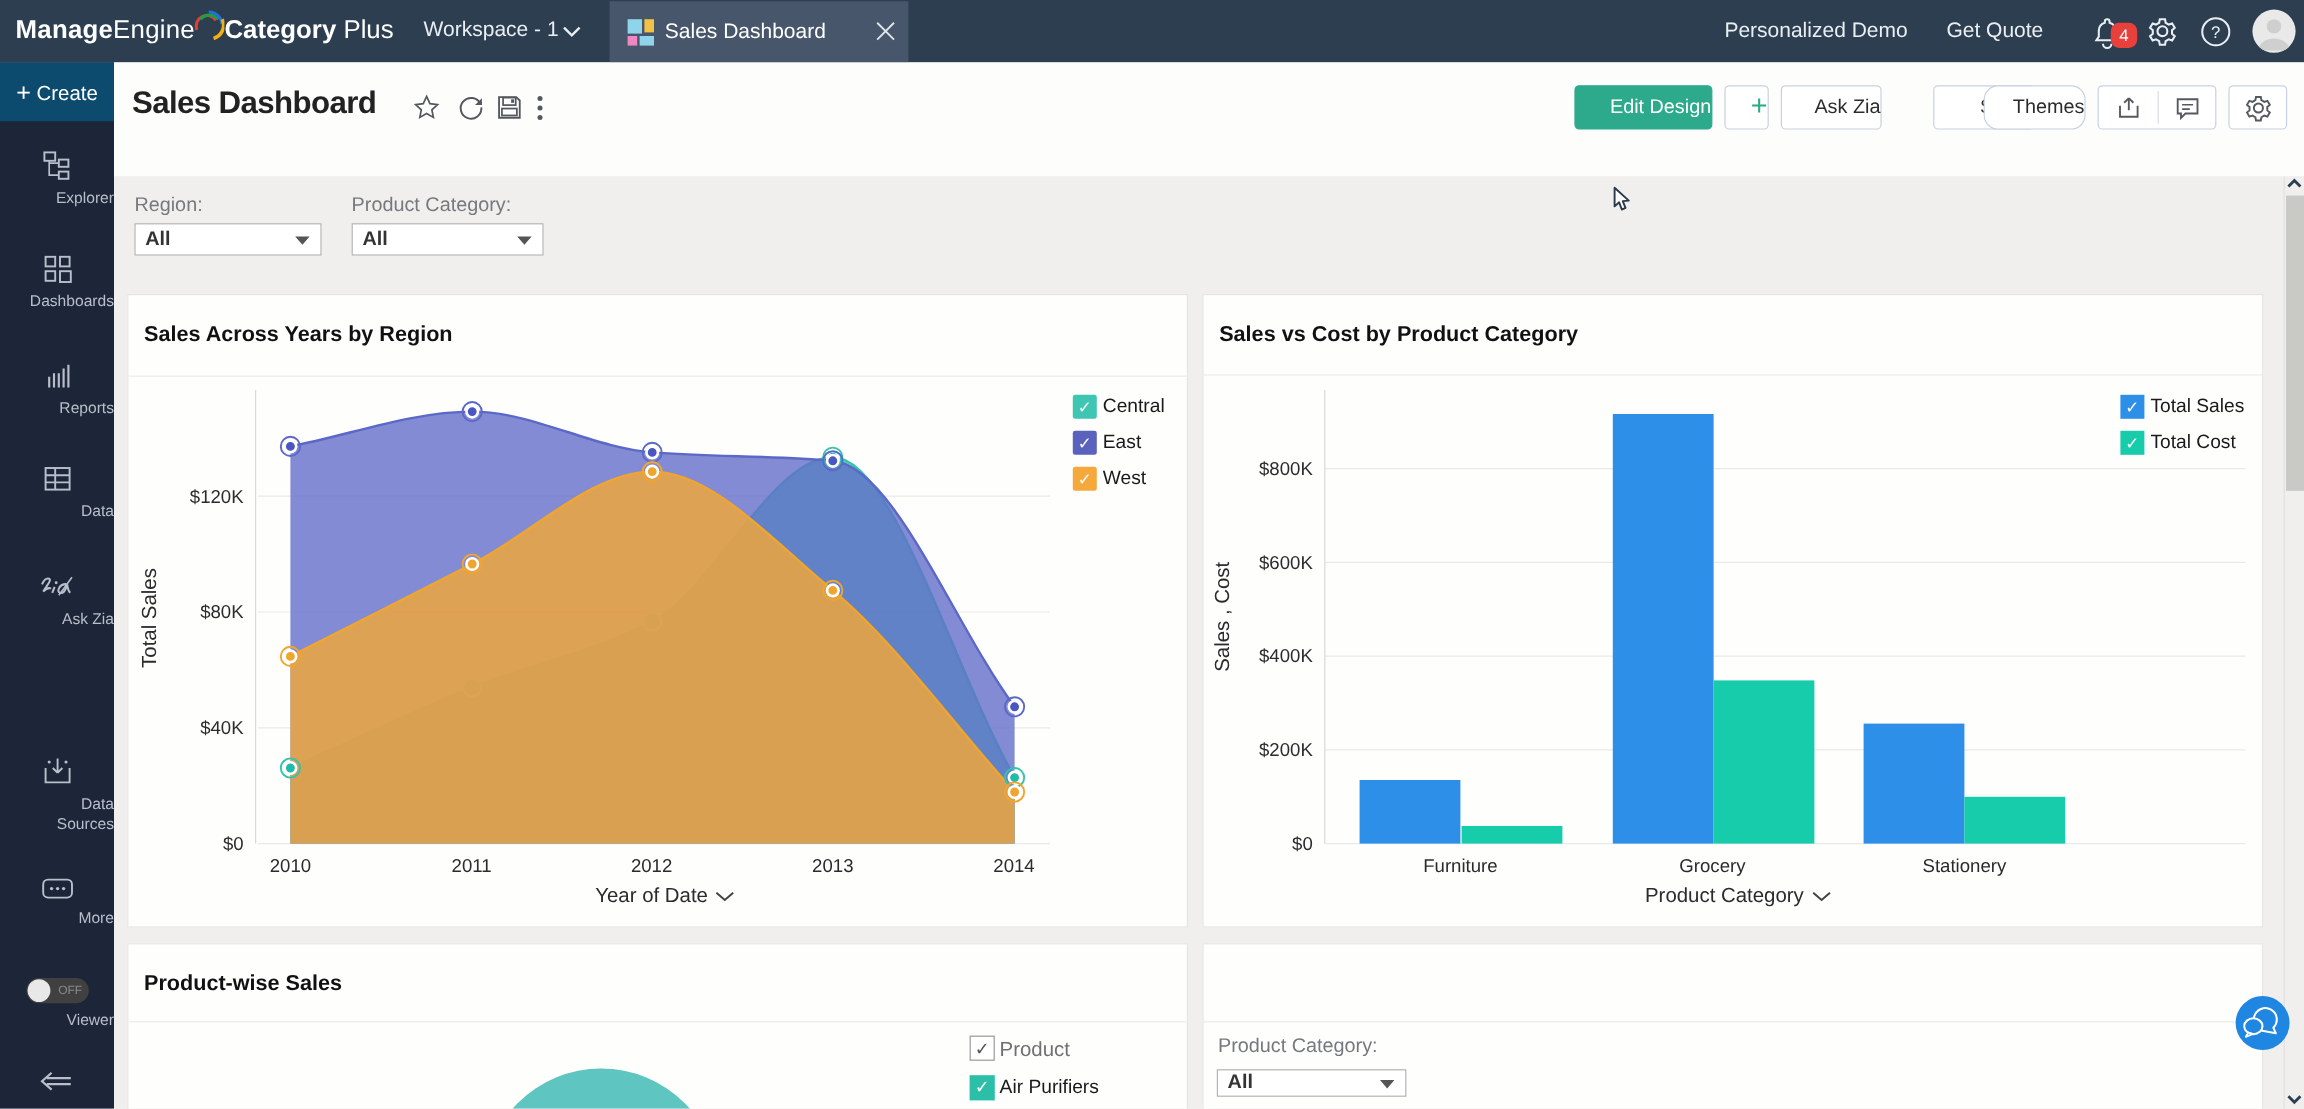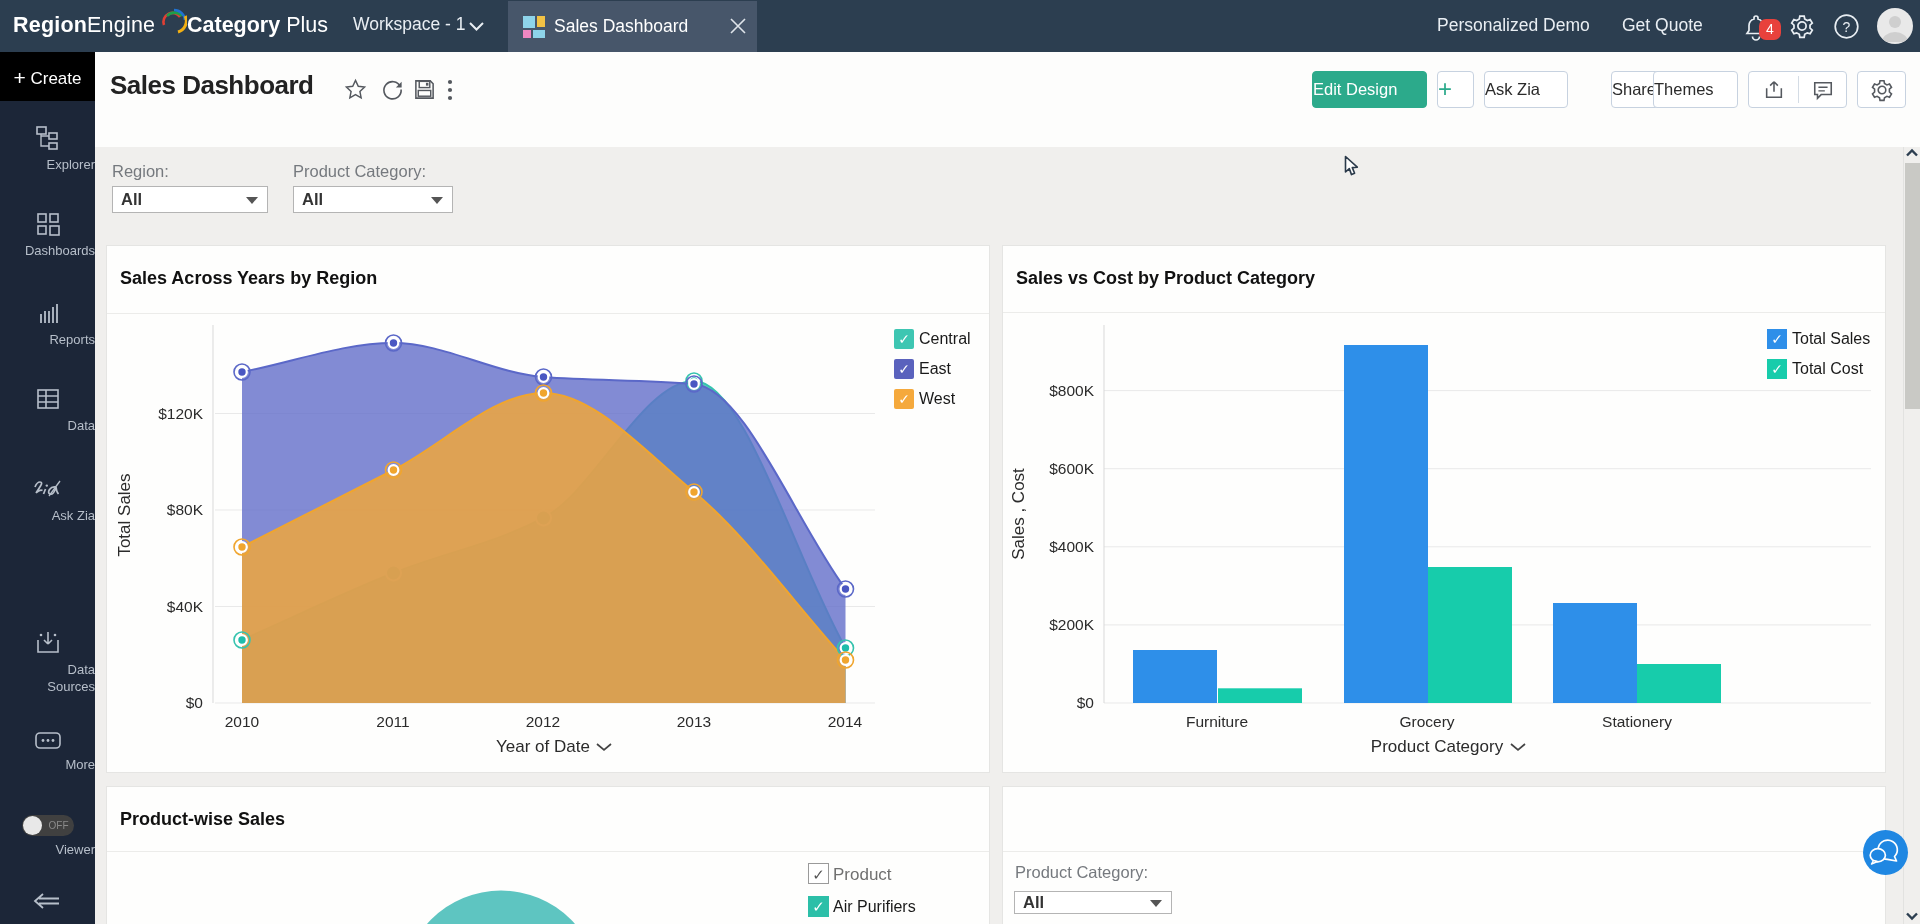--- a/index.html
+++ b/index.html
@@ -15,33 +15,33 @@
 #tab { position:absolute; left:508px; top:1px; width:249px; height:51px; background:#47566a; }
 #tabicon { position:absolute; left:14px; top:14px; width:24px; height:24px; }
 #tabtxt { position:absolute; left:46px; top:15px; font-size:17.5px; color:#fff; }
 .topright { position:absolute; top:0; height:52px; color:#e9eef3; }
 #pdemo { left:1437px; top:15px; font-size:17.5px; }
 #gquote { left:1622px; top:15px; font-size:17.5px; }
 #badge { position:absolute; left:1759px; top:19px; width:22px; height:21px; background:#e8413c; border-radius:7px; color:#fff; font-size:14px; text-align:center; line-height:21px; }
 #avatar { position:absolute; left:1877px; top:8px; width:36px; height:36px; border-radius:50%; background:#e9e9e9; overflow:hidden; }
 
 #sidebar { position:absolute; left:0; top:52px; width:95px; height:872px; background:#1c2638; }
-#createbtn { position:absolute; left:0; top:0; width:95px; height:49px; background:#000000; color:#fff; font-size:17px; text-align:center; line-height:49px; }
+#createbtn { position:absolute; left:0; top:0; width:95px; height:49px; background:#0c4a6e; color:#fff; font-size:17px; text-align:center; line-height:49px; }
 .sitem { position:absolute; width:95px; text-align:right; color:#b7bfca; font-size:13px; }
 .sitem svg { display:block; margin:0 auto 5px auto; }
 
 #header { position:absolute; left:95px; top:52px; width:1825px; height:95px; background:#fdfdfc; }
 #dtitle { position:absolute; left:15px; top:18px; font-size:26px; font-weight:bold; color:#222; letter-spacing:-0.5px; }
 .hicon { position:absolute; top:26px; }
-.btn { position:absolute; top:19px; height:37px; border:1px solid #c7d2e0; border-radius:4px; background:#fff; color:#2b2b2b; font-size:16.5px; text-align:left; line-height:35px; }
+.btn { position:absolute; top:19px; height:37px; border:1px solid #c7d2e0; border-radius:4px; background:#fff; color:#2b2b2b; font-size:16.5px; text-align:right; line-height:35px; }
 #btn-edit { left:1217px; width:115px; background:#2caa8b; border-color:#2caa8b; color:#fff; }
 #btn-plus { left:1342px; width:37px; color:#2caa8b; font-size:24px; line-height:33px; }
 #btn-zia  { left:1389px; width:84px; }
 #btn-share{ left:1480px; width:84px;margin-left:36px; }
-#btn-theme{ left:1558px; width:85px; }
+#btn-theme{ left:1558px; width:85px;border-radius:12px; }
 #btn-ico2 { left:1653px; width:99px; }
 #btn-gear { left:1762px; width:49px; }
 
 #content { position:absolute; left:95px; top:147px; width:1807px; height:777px; background:#f0efed; }
 .flabel { position:absolute; font-size:16.5px; color:#75797e; }
 .fsel { position:absolute; height:27px; background:#fff; border:1px solid #b4b4b4; }
 .fsel .v { position:absolute; left:8px; top:3px; font-size:16.5px; font-weight:bold; color:#333; }
 .fsel .c { position:absolute; right:9px; top:10px; width:0; height:0; border-left:6px solid transparent; border-right:6px solid transparent; border-top:7px solid #555; }
 .card { position:absolute; background:#fefefd; border:1px solid #e5e5e3; }
 .ctitle { position:absolute; left:13px; top:22px; font-size:18px; font-weight:bold; color:#111; }
@@ -51,21 +51,21 @@
 .leglab { position:absolute; left:25px; top:1px; font-size:16px; color:#1a1a1a; white-space:nowrap; }
 
 #sbtrack { position:absolute; left:1903px; top:147px; width:17px; height:777px; background:#f0efed; border-left:1px solid #e2e2e0; }
 #sbthumb { position:absolute; left:1905px; top:163px; width:15px; height:246px; background:#c9c9c5; }
 #chatbtn { position:absolute; left:1863px; top:830px; width:45px; height:45px; border-radius:50%; background:#1f87e2; }
 </style>
 </head>
 <body>
 
 <div id="topbar">
-  <div id="logo"><b>Region</b><span class="lt">Engine</span></div>
+  <div id="logo"><b>Manage</b><span class="lt">Engine</span></div>
   <svg id="swoosh" width="26" height="26" viewBox="0 0 26 26" style="left:161px;top:8px;">
     <path d="M 3 17 A 9 9 0 0 1 19 9" fill="none" stroke="#e03f34" stroke-width="2.6"></path>
     <path d="M 6 8 A 10 10 0 0 1 21 8" fill="none" stroke="#1e9e4a" stroke-width="2.6"></path>
     <path d="M 13 2 A 11 11 0 0 1 24 12" fill="none" stroke="#2073d1" stroke-width="2.6"></path>
     <path d="M 24.2 8 A 11.5 11.5 0 0 1 17 24" fill="none" stroke="#f3b013" stroke-width="3"></path>
   </svg>
   <div id="logo2" style="position:absolute;left:187px;top:13px;font-size:21.5px;color:#fff;"><b>Category</b> <span style="font-weight:normal;">Plus</span></div>
   <div id="ws">Workspace - 1</div>
   <svg class="abs" style="left:468px;top:21px;" width="17" height="11" viewBox="0 0 17 11">
       <path d="M2 2 L8.5 8.5 L15 2" fill="none" stroke="#e9eef3" stroke-width="2"></path>

